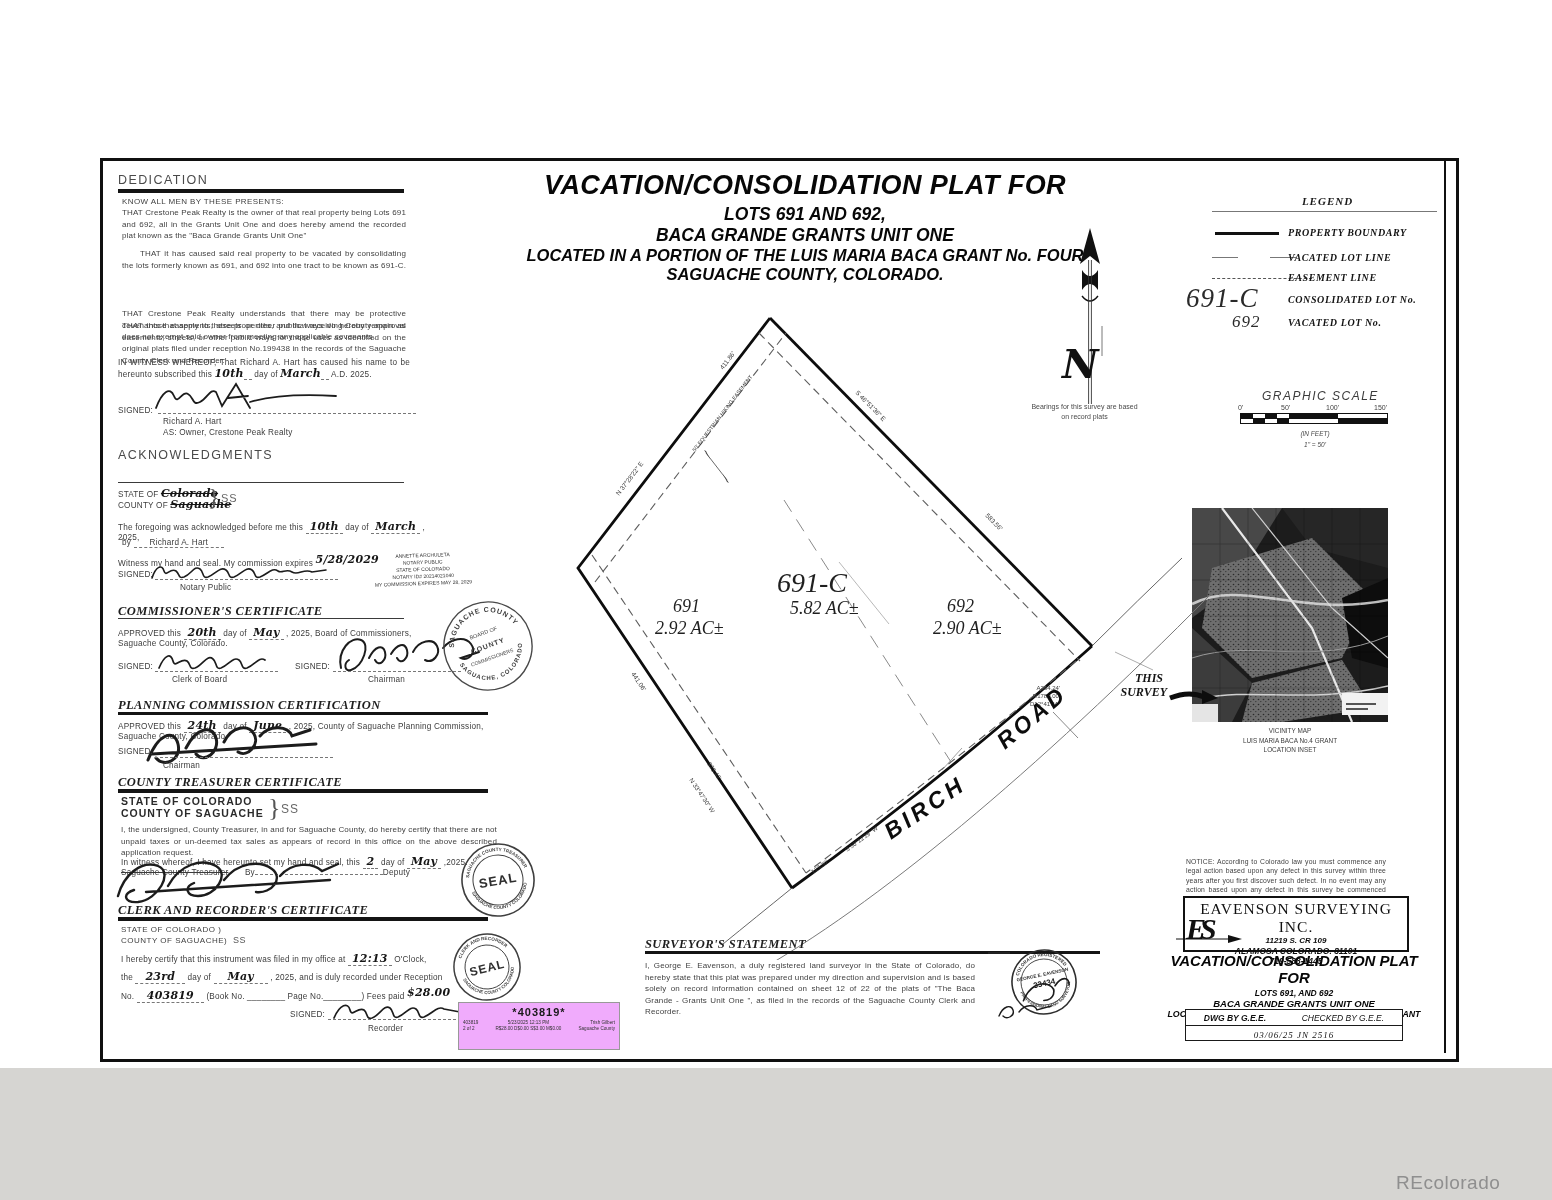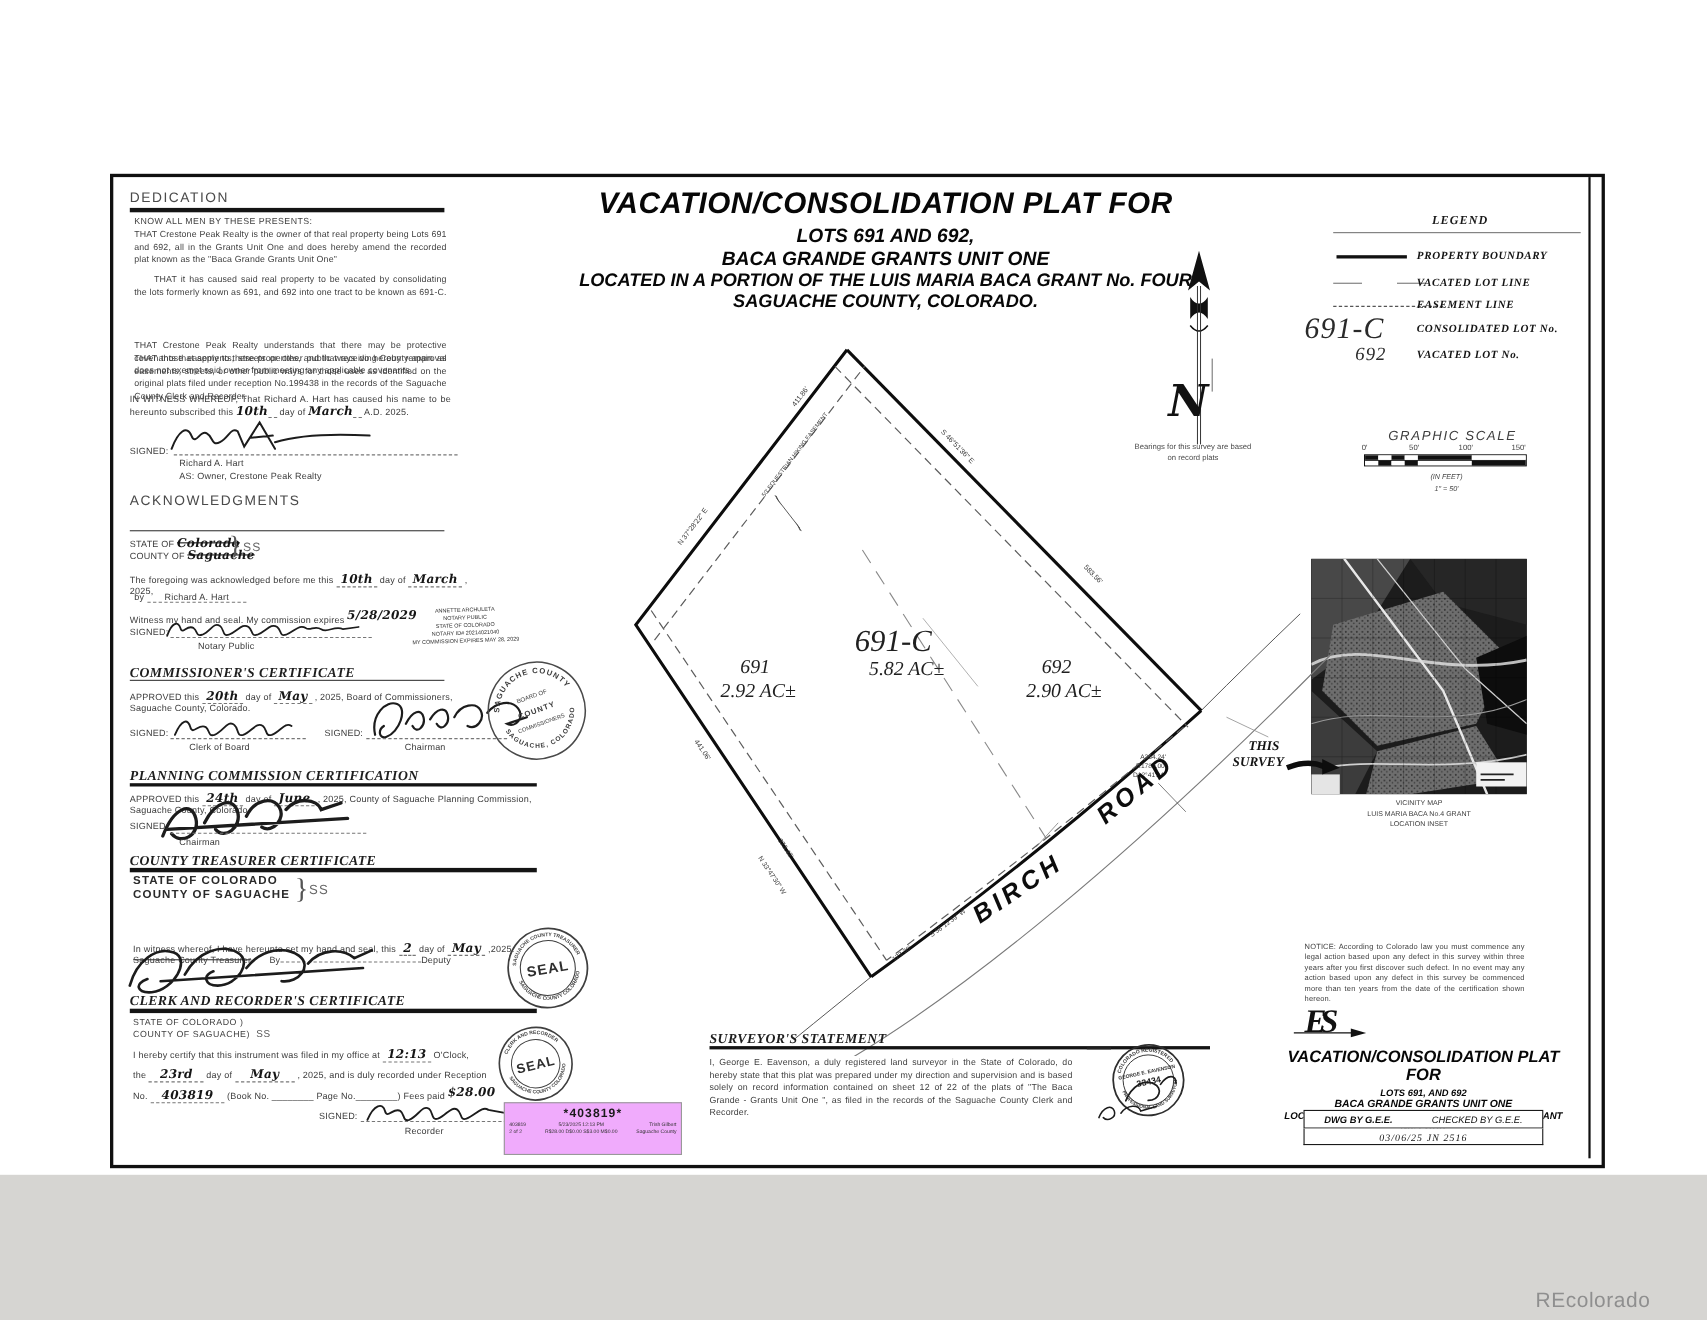--- a/index.html
+++ b/index.html
@@ -145,20 +145,21 @@
   <div class="a formline" style="left:118px;top:747px;">SIGNED:</div>
   <div class="a blank" style="left:155px;top:756px;width:170px;height:1px;"></div>
   <div class="a formline" style="left:163px;top:761px;">Chairman</div>
 
   <div class="a sh" style="left:118px;top:775px;">COUNTY TREASURER CERTIFICATE</div>
   <div class="a bar" style="left:118px;top:789px;width:370px;height:3.5px;"></div>
   <div class="a statehd" style="left:121px;top:795px;">STATE OF COLORADO</div>
   <div class="a statehd" style="left:121px;top:807px;">COUNTY OF SAGUACHE</div>
   <div class="a serif" style="left:268px;top:793px;font-size:26px;color:#555;">}</div>
   <div class="a" style="left:281px;top:802px;font-size:12px;color:#666;letter-spacing:1px;">SS</div>
+  <div class="a p" style="left:121px;top:824px;width:376px;">I, the undersigned, County Treasurer, in and for Saguache County, do hereby certify that there are not unpaid taxes or un-deemed tax sales as appears of record in this office on the above described application request.</div>
   <div class="a formline" style="left:121px;top:855px;width:380px;">
     <span>In witness whereof, I have hereunto set my hand and seal, this</span>
     <span class="hw blank">2</span>
     <span>day of</span>
     <span class="hw blank">May</span>
     <span>,2025.</span>
   </div>
   <div class="a formline" style="left:121px;top:868px;">
     <span style="text-decoration:line-through;">Saguache County Treasurer</span>
     <span style="margin-left:14px;">By</span><span class="blank" style="display:inline-block;width:120px;"></span><span>Deputy</span>
@@ -423,20 +424,26 @@
     <text font-size="4.2" font-weight="bold" fill="#333"><textPath href="#arcSB" startOffset="50%" text-anchor="middle">PROFESSIONAL LAND SURVEYOR</textPath></text>
     <path class="sig" stroke-width="1.6" d="M10,48 C18,36 30,32 38,38 C46,44 40,54 30,52 M44,40 C52,32 60,34 58,42"></path>
   </svg>
   <svg class="a" style="left:995px;top:1000px;" width="60" height="24" viewBox="0 0 60 24">
     <path class="sig" stroke-width="1.4" d="M4,16 C8,6 16,4 18,10 C20,16 12,20 8,16 M24,12 C30,4 40,4 42,10 L56,6"></path>
   </svg>
   <div class="a" style="left:988px;top:952px;width:22px;height:1.5px;background:#222;"></div>
 
   <div class="a p" style="left:1186px;top:857px;width:200px;font-size:6.8px;line-height:1.38;">NOTICE: According to Colorado law you must commence any legal action based upon any defect in this survey within three years after you first discover such defect. In no event may any action based upon any defect in this survey be commenced more than ten years from the date of the certification shown hereon.</div>
 
+  <div class="a" style="left:1183px;top:896px;width:222px;height:52px;border:2.5px solid #111;background:#fff;">
+    <div style="font-family:'Liberation Serif',serif;font-size:15.5px;letter-spacing:1px;color:#111;text-align:center;margin-top:2px;">EAVENSON  SURVEYING  INC.</div>
+    <div style="font-size:8px;font-weight:bold;font-style:italic;text-align:center;color:#0d0d0d;">11219 S. CR 109</div>
+    <div style="font-size:8.5px;font-weight:bold;font-style:italic;text-align:center;color:#0d0d0d;margin-top:1px;">ALAMOSA COLORADO. 81101</div>
+    <div style="font-size:8.5px;font-weight:bold;font-style:italic;text-align:center;color:#0d0d0d;">719-588-1445</div>
+  </div>
   <div class="a" style="left:1186px;top:912px;font-family:'Liberation Serif',serif;font-style:italic;font-size:30px;font-weight:bold;color:#111;letter-spacing:-6px;">ES</div>
   <svg class="a" style="left:1176px;top:934px;" width="66" height="10" viewBox="0 0 66 10">
     <line x1="0" y1="5" x2="54" y2="5" stroke="#111" stroke-width="1"></line>
     <polygon points="52,1 66,5 52,9" fill="#111"></polygon>
   </svg>
 
   <div class="a ctr" style="left:1160px;top:952px;width:268px;">
     <div style="font-style:italic;font-weight:bold;font-size:15px;color:#070707;">VACATION/CONSOLIDATION PLAT FOR</div>
     <div style="font-style:italic;font-weight:bold;font-size:8.5px;color:#070707;margin-top:2px;">LOTS 691,  AND 692</div>
     <div style="font-style:italic;font-weight:bold;font-size:9.5px;color:#070707;">BACA GRANDE GRANTS UNIT ONE</div>

